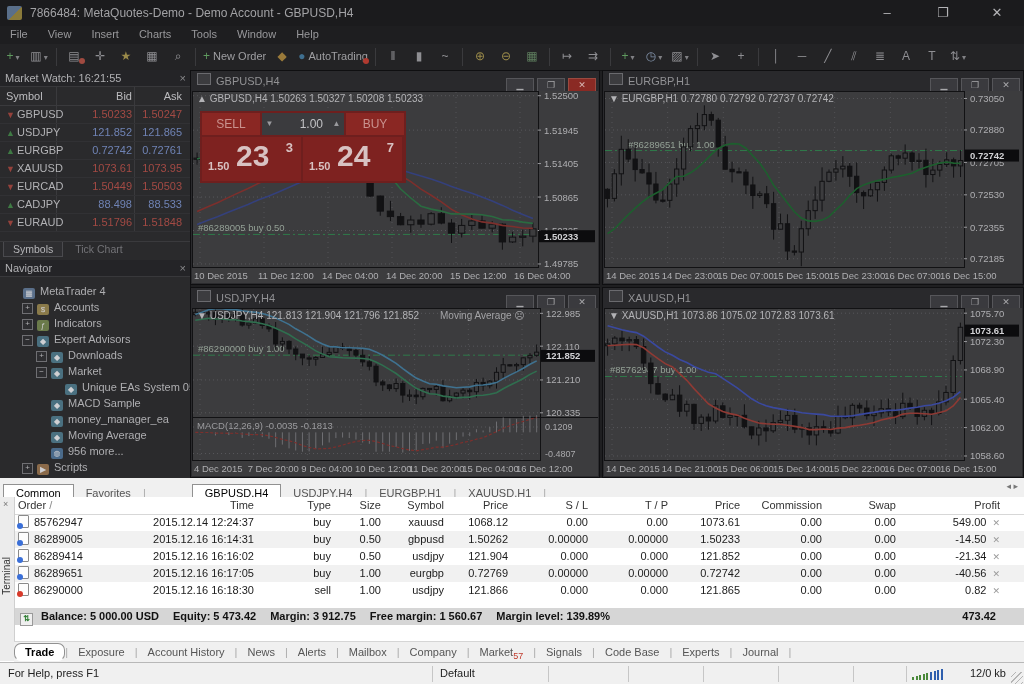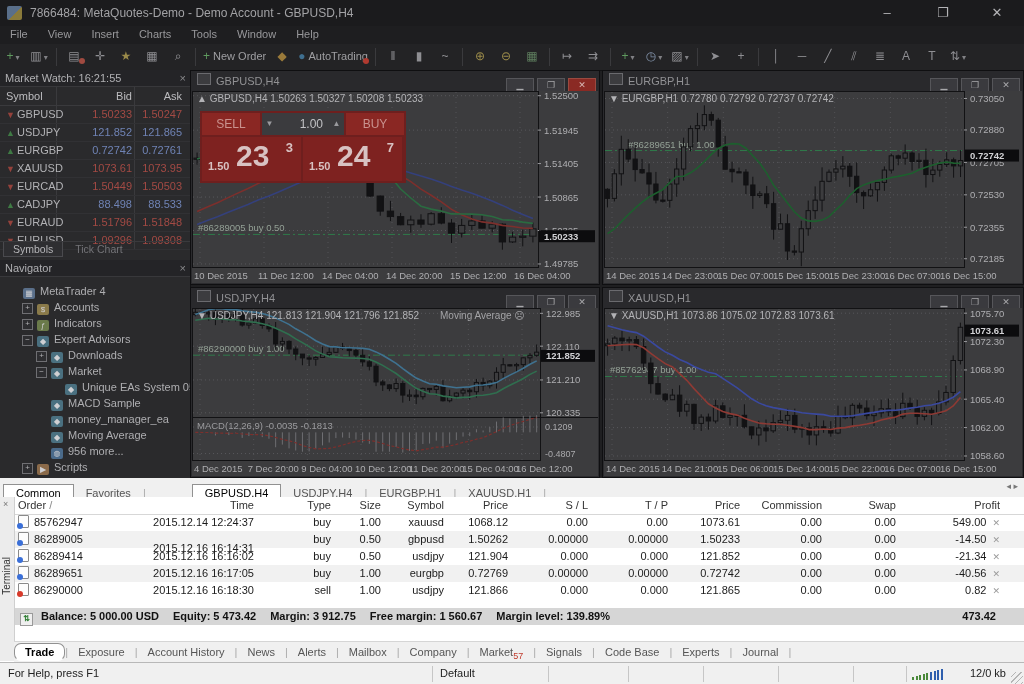--- a/index.html
+++ b/index.html
@@ -177,27 +177,20 @@
           <span class="mw-sym"><span class="mw-arrow val-upA" style="color:#3f7a44">▲</span>CADJPY</span>
           <span class="mw-bid val-up">88.498</span>
           <span class="mw-ask val-up">88.533</span>
         </div>
         <div class="mw-row">
           <span class="mw-vline" style="left:56px"></span>
           <span class="mw-vline" style="left:134px"></span>
           <span class="mw-sym"><span class="mw-arrow " style="color:#95423c">▼</span>EURAUD</span>
           <span class="mw-bid val-dn">1.51796</span>
           <span class="mw-ask val-dn">1.51848</span>
-        </div>
-        <div class="mw-row">
-          <span class="mw-vline" style="left:56px"></span>
-          <span class="mw-vline" style="left:134px"></span>
-          <span class="mw-sym"><span class="mw-arrow " style="color:#95423c">▼</span>EURUSD</span>
-          <span class="mw-bid val-dn">1.09296</span>
-          <span class="mw-ask val-dn">1.09308</span>
         </div>
       </div>
     <div class="mini-tabs" id="mw-tabs"><span class="mini-tab on">Symbols</span><span class="mini-tab ">Tick Chart</span></div>
   </div>
 
   <div class="dock" style="left:0;top:260px;width:190px;height:218px;">
     <div class="dock-head">
       <span>Navigator</span>
       <span class="x">×</span>
     </div>
@@ -876,21 +869,21 @@
         <div class="c r" style="left:434px;width:56px;padding:0 4px">1068.12</div>
         <div class="c r" style="left:498px;width:72px;padding:0 4px">0.00</div>
         <div class="c r" style="left:578px;width:72px;padding:0 4px">0.00</div>
         <div class="c r" style="left:658px;width:64px;padding:0 4px">1073.61</div>
         <div class="c r" style="left:730px;width:74px;padding:0 4px">0.00</div>
         <div class="c r" style="left:812px;width:66px;padding:0 4px">0.00</div>
         <div class="c r" style="left:886px;width:96px;padding:0 4px">549.00<span class="closex">✕</span></div>
       </div>
       <div class="trow alt" style="top:34px">
         <div class="c " style="left:0px;width:108px;padding:0 4px"><span class="doc"><i class="b"></i></span>86289005</div>
-        <div class="c r" style="left:116px;width:120px;padding:9px 4px">2015.12.16 16:14:31</div>
+        <div class="c r" style="left:116px;width:120px;padding:0 4px">2015.12.16 16:14:31</div>
         <div class="c r" style="left:244px;width:69px;padding:0 4px">buy</div>
         <div class="c r" style="left:321px;width:42px;padding:0 4px">0.50</div>
         <div class="c r" style="left:371px;width:55px;padding:0 4px">gbpusd</div>
         <div class="c r" style="left:434px;width:56px;padding:0 4px">1.50262</div>
         <div class="c r" style="left:498px;width:72px;padding:0 4px">0.00000</div>
         <div class="c r" style="left:578px;width:72px;padding:0 4px">0.00000</div>
         <div class="c r" style="left:658px;width:64px;padding:0 4px">1.50233</div>
         <div class="c r" style="left:730px;width:74px;padding:0 4px">0.00</div>
         <div class="c r" style="left:812px;width:66px;padding:0 4px">0.00</div>
         <div class="c r" style="left:886px;width:96px;padding:0 4px">-14.50<span class="closex">✕</span></div>

